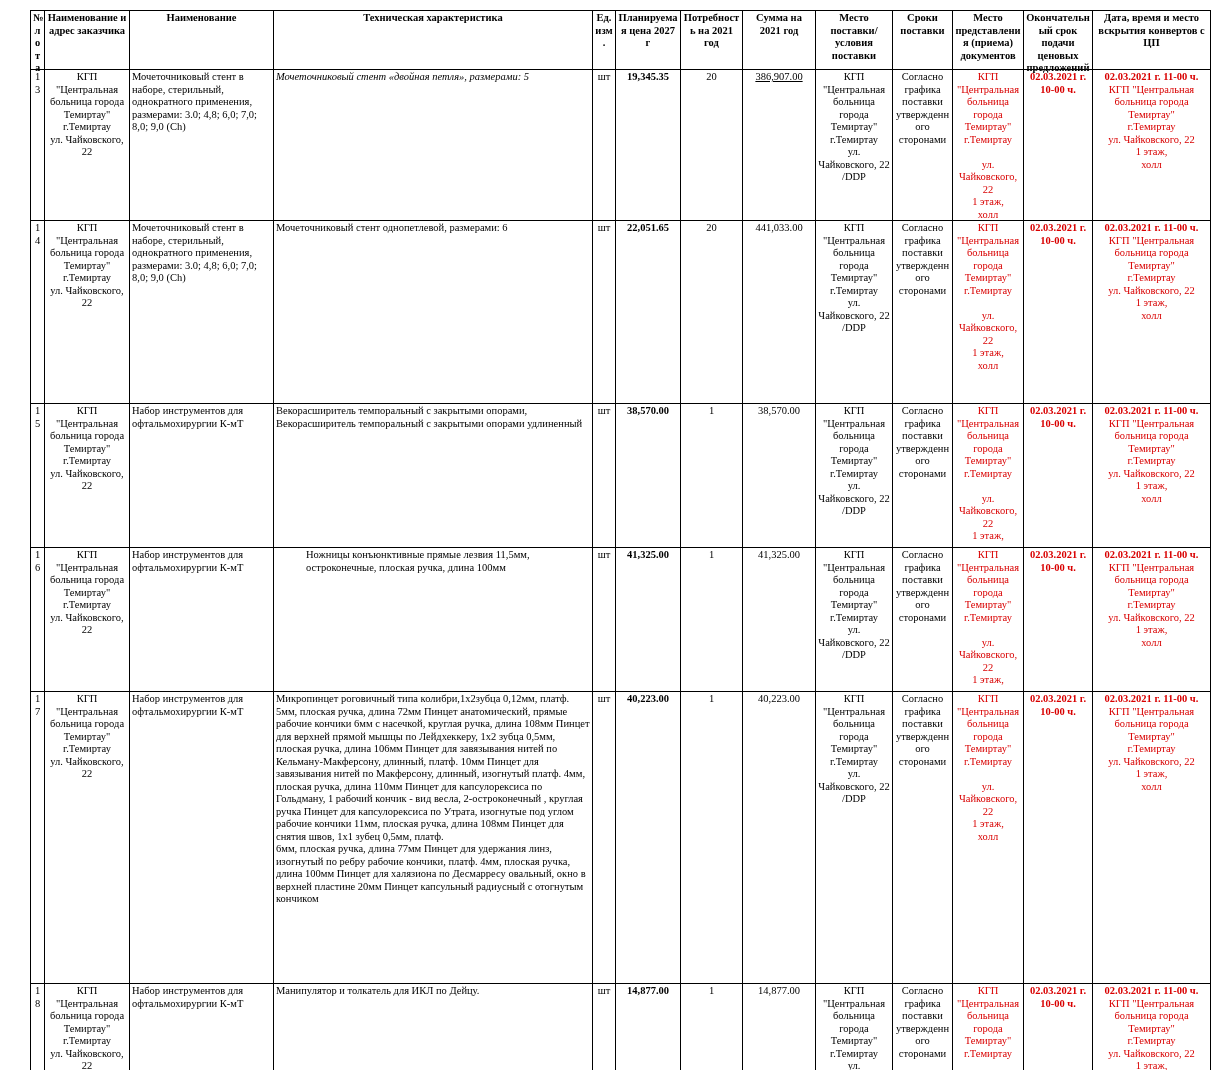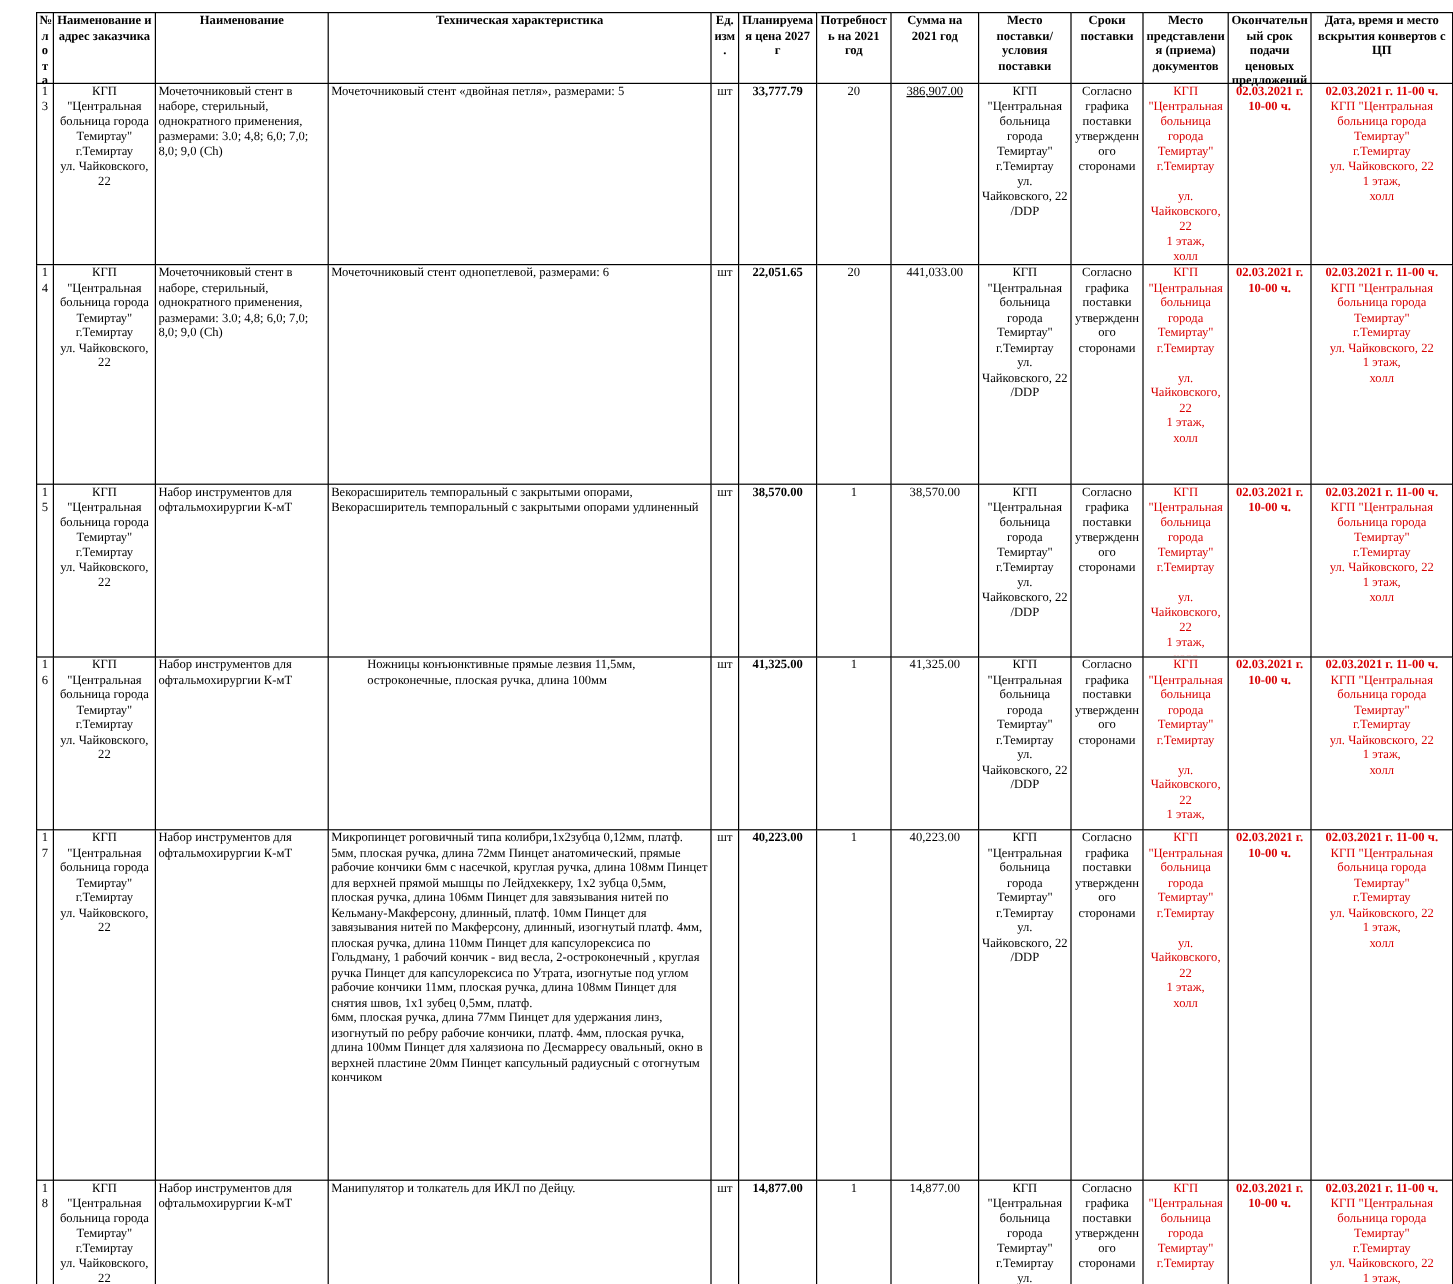--- a/index.html
+++ b/index.html
@@ -106,27 +106,27 @@
           </td>
           <td class="ctr">
             <div class="cin" style="height: 148px;">КГП "Центральная больница города Темиртау"
 г.Темиртау
 ул. Чайковского, 22</div>
           </td>
           <td class="lft">
             <div class="cin" style="height: 148px;">Мочеточниковый стент в наборе, стерильный, однократного применения, размерами: 3.0; 4,8; 6,0; 7,0; 8,0; 9,0 (Ch)</div>
           </td>
           <td class="lft">
-            <div class="cin" style="height: 148px;">Мочеточниковый стент «двойная петля», размерами: 5</div>
+            <div class="cin" style="height: 148px; font-style: italic;">Мочеточниковый стент «двойная петля», размерами: 5</div>
           </td>
           <td class="ctr">
             <div class="cin" style="height: 148px;">шт</div>
           </td>
           <td class="ctr b">
-            <div class="cin" style="height: 148px;">33,777.79</div>
+            <div class="cin" style="height: 148px;">19,345.35</div>
           </td>
           <td class="ctr">
             <div class="cin" style="height: 148px;">20</div>
           </td>
           <td class="ctr">
             <div class="cin" style="height: 148px; text-decoration: underline;">386,907.00</div>
           </td>
           <td class="ctr">
             <div class="cin" style="height: 148px;">КГП "Центральная больница города Темиртау"
 г.Темиртау

